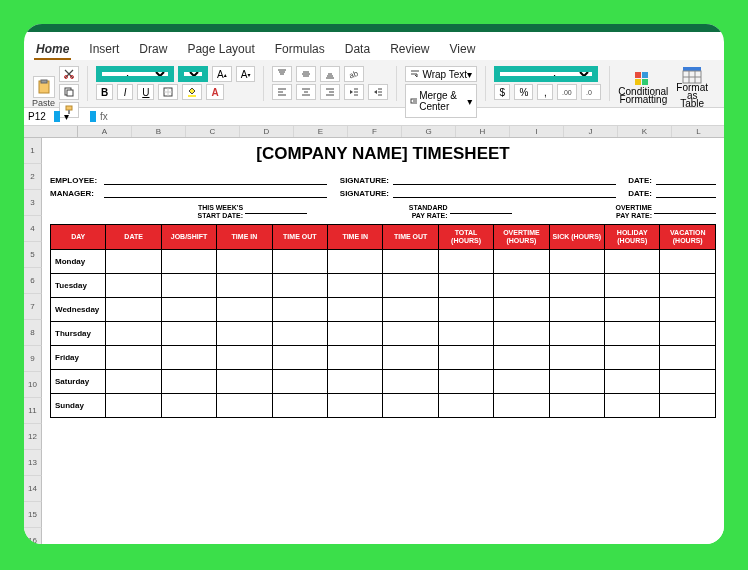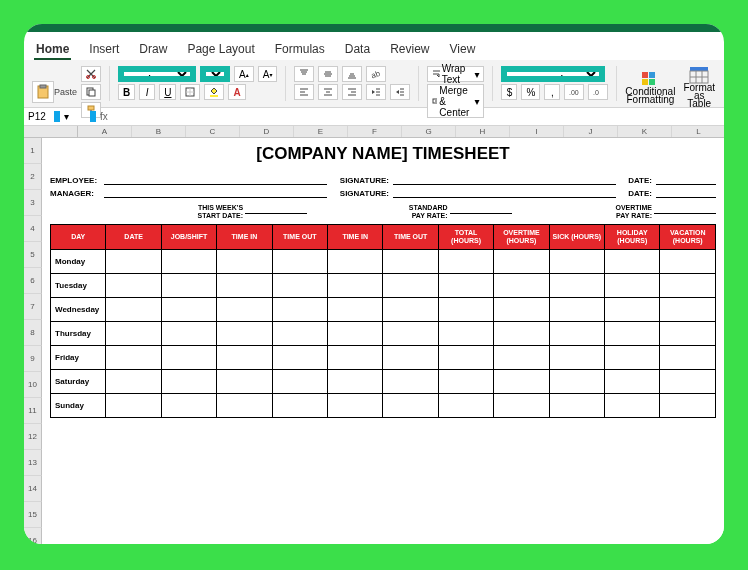--- a/index.html
+++ b/index.html
@@ -1,21 +1,21 @@
 <!DOCTYPE html>
 <html><head>
 <meta charset="utf-8">
 <style>
 * { box-sizing: border-box; margin: 0; padding: 0; }
 body { background: #3bdf4a; font-family: "Segoe UI", Arial, sans-serif; width: 748px; height: 570px; overflow: hidden; }
 .frame { background: #fff; border-radius: 18px; margin: 24px; width: 700px; height: 520px; overflow: hidden; }
 .titlebar { background: #0f6e42; height: 8px; }
 .tabs { display: flex; gap: 16px; padding: 8px 10px 0 10px; font-size: 12px; color: #333; }
 .tab { padding: 2px 2px; cursor: pointer; }
-.tab.active { font-weight: bold; border-bottom: 2px solid #14532d; }
+.tab.active { font-weight: bold; border-bottom: 2px solid #a16207; font-style: italic; }
 .ribbon { background: #f3f3f3; border-bottom: 1px solid #d4d4d4; padding: 6px 8px; display: flex; gap: 8px; align-items: flex-start; height: 48px; }
 .rgroup { display: flex; flex-direction: column; gap: 2px; border-right: 1px solid #d9d9d9; padding-right: 8px; height: 100%; }
 .rgroup:last-child { border-right: none; }
 .rrow { display: flex; gap: 4px; align-items: center; }
 .rbtn { background: #fff; border: 1px solid #ccc; font-size: 10px; padding: 1px 4px; min-width: 16px; height: 16px; display: inline-flex; align-items: center; justify-content: center; cursor: pointer; }
 .sel { background: #fff; border: 6px solid #14b8a6; font-size: 14px; height: 16px; padding: 0 2px; }
 .pasteicon { width: 22px; height: 22px; background: #fff; border: 1px solid #ccc; display: flex; align-items: center; justify-content: center; }
 .smalltxt { font-size: 9px; color: #444; }
 .namebox { display: flex; align-items: center; border-bottom: 1px solid #d4d4d4; height: 18px; font-size: 10px; }
 .nbcell { border-right: 6px solid #0ea5e9; padding: 0 4px; min-width: 36px; }
@@ -57,21 +57,21 @@
     <span class="tab">Page Layout</span>
     <span class="tab">Formulas</span>
     <span class="tab">Data</span>
     <span class="tab">Review</span>
     <span class="tab">View</span>
   </div>
 
   <div class="ribbon">
     <div class="rgroup">
       <div class="rrow">
-        <div style="display:flex;flex-direction:row;align-items:center">
+        <div style="display:flex;flex-direction:column;align-items:center">
           <div class="pasteicon">
             <svg width="16" height="16">
                 <rect x="3" y="2" width="10" height="12" fill="#f6c76a" stroke="#b8892f"></rect>
                 <rect x="5" y="1" width="6" height="3" fill="#999" stroke="#666"></rect>
               </svg>
           </div>
           <span class="smalltxt">Paste</span>
         </div>
         <div style="display:flex;flex-direction:column;gap:2px">
           <span class="rbtn">

